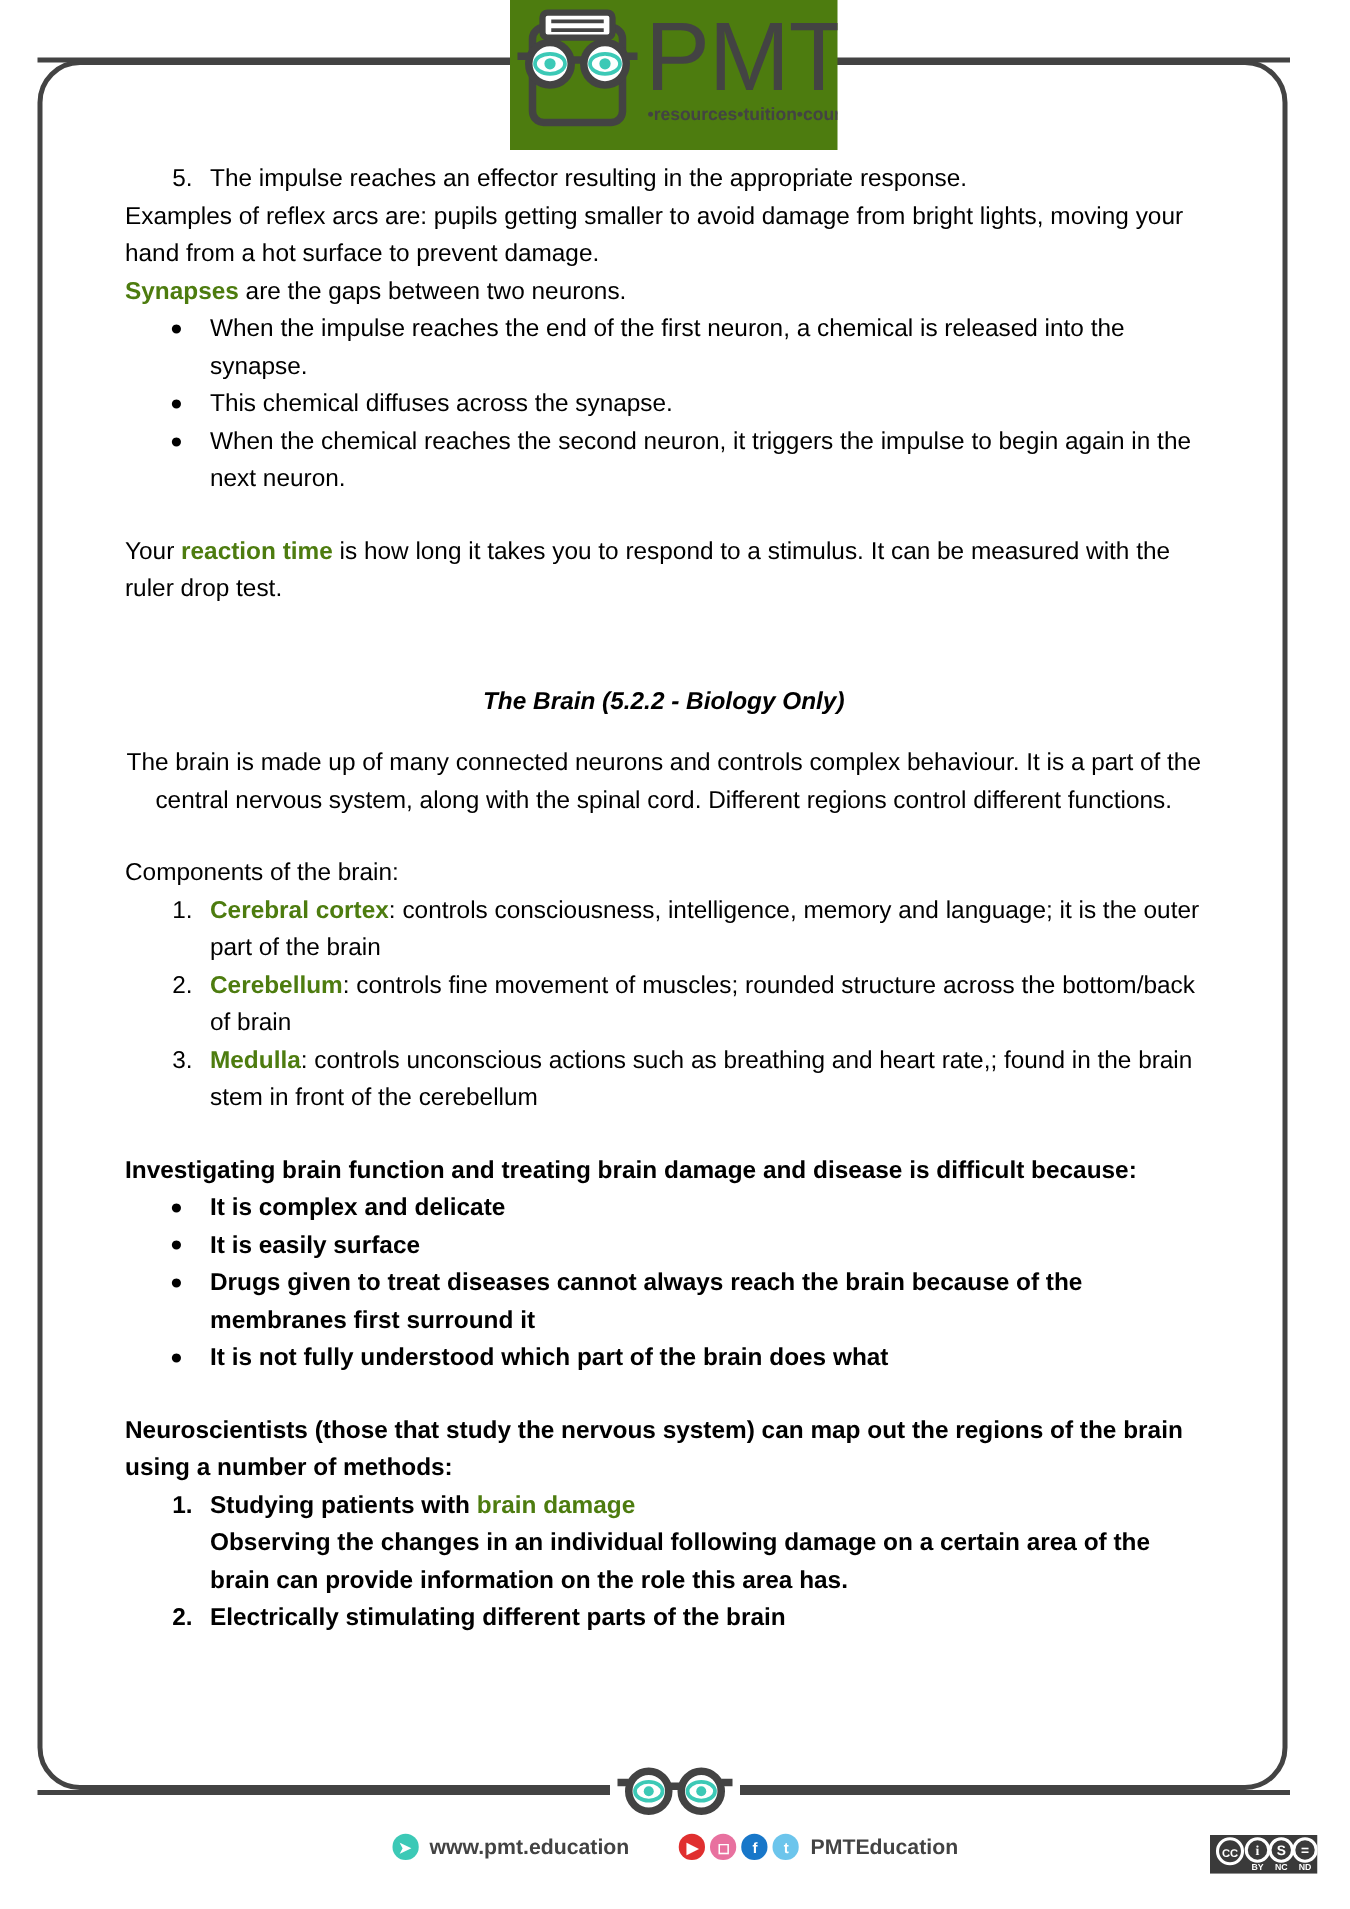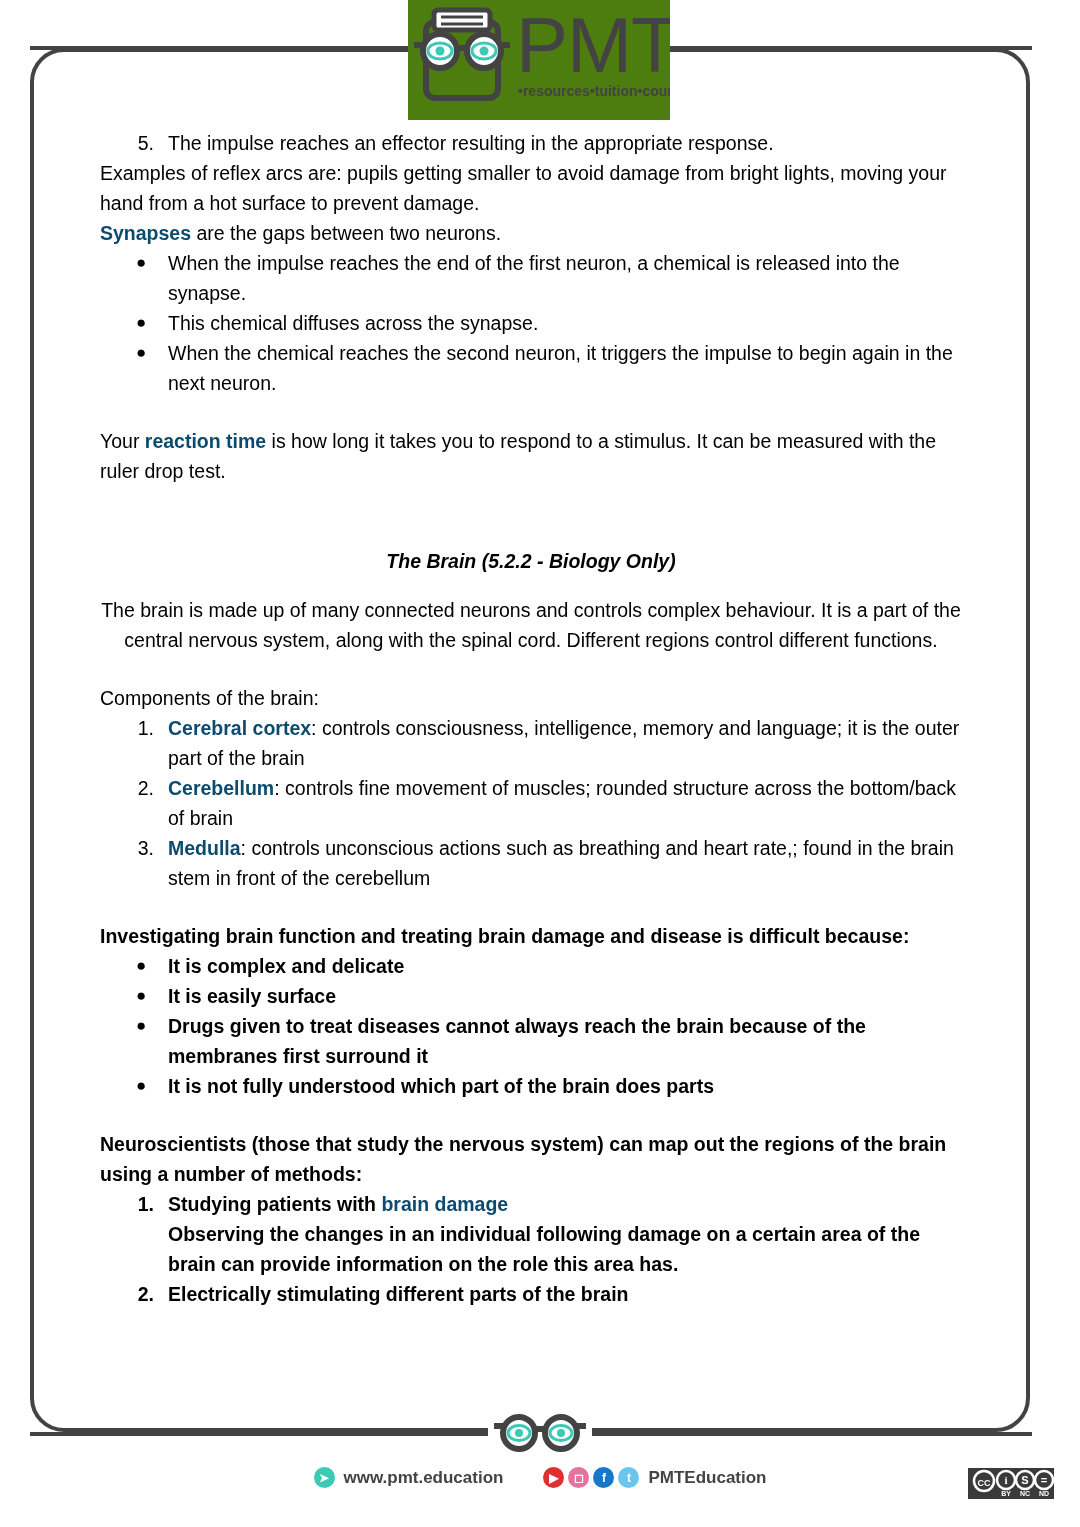--- a/index.html
+++ b/index.html
@@ -63,21 +63,21 @@
   .content {
     position: absolute;
     left: 100px;
     top: 128px;
     width: 862px;
     font-size: 19.5px;
     line-height: 30px;
   }
 
   .para { margin: 0; }
-  .green { color: #0c4a6e; font-weight: bold; }
+  .green { color: #4d7c0f; font-weight: bold; }
 
   ol, ul { margin: 0; padding: 0; list-style: none; }
 
   li.num, li.bul {
     position: relative;
     padding-left: 68px;
     margin: 0;
   }
   li.num > .marker, li.bul > .marker {
     position: absolute;
@@ -253,21 +253,21 @@
     <li class="bul">
       <span class="marker">●</span>
       <span>It is easily surface</span>
     </li>
     <li class="bul">
       <span class="marker">●</span>
       <span>Drugs given to treat diseases cannot always reach the brain because of the membranes first surround it</span>
     </li>
     <li class="bul">
       <span class="marker">●</span>
-      <span>It is not fully understood which part of the brain does parts</span>
+      <span>It is not fully understood which part of the brain does what</span>
     </li>
   </ul>
 
   <div class="spacer-md"></div>
 
   <p class="para blk-bold">Neuroscientists (those that study the nervous system) can map out the regions of the brain using a number of methods:</p>
 
   <ol class="blk-bold">
     <li class="num">
       <span class="marker">1.</span>

